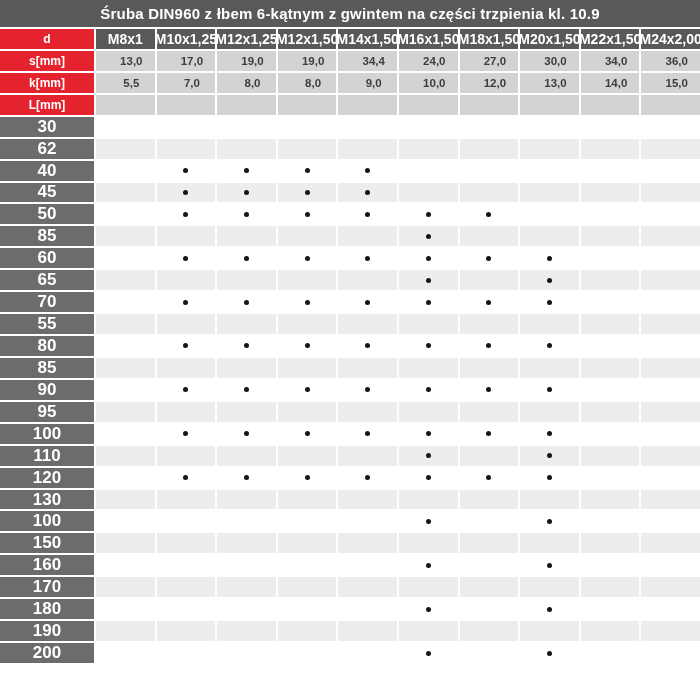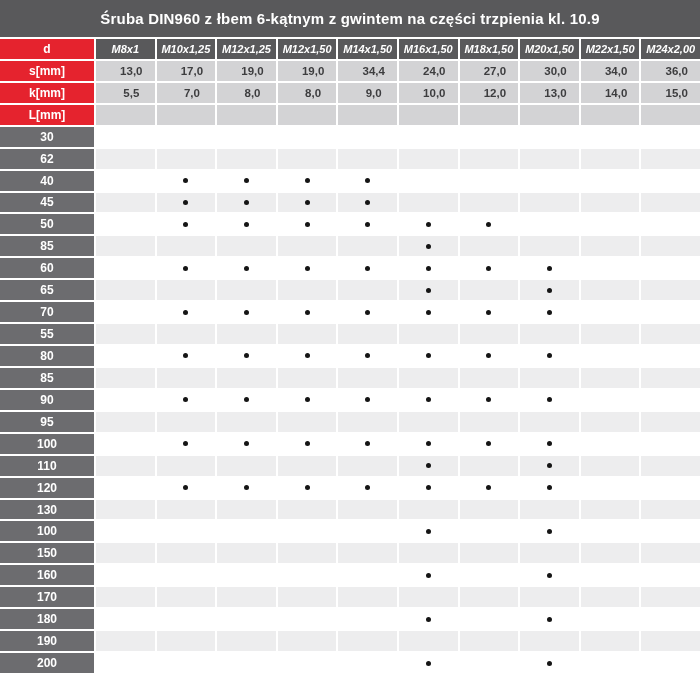--- a/index.html
+++ b/index.html
@@ -3,39 +3,39 @@
 <meta charset="utf-8">
 <style>
   html, body { margin:0; padding:0; }
   body {
     width:700px; height:680px; overflow:hidden;
     background:#ffffff;
     font-family:"Liberation Sans", sans-serif;
     -webkit-font-smoothing:antialiased;
   }
   .title-bar {
-    height:37px; background:#59595b; color:#ffffff;
+    height:27px; background:#59595b; color:#ffffff;
     display:flex; align-items:center; justify-content:center;
     font-size:15px; font-weight:bold; letter-spacing:0.2px;
   }
   .grid {
     margin-top:2px;
     display:grid;
     grid-template-columns:94px repeat(10, 1fr);
     grid-template-rows:repeat(29, 1fr);
     gap:2px;
     height:634px;
     background:#ffffff;
   }
   .cell { display:flex; align-items:center; justify-content:center; overflow:hidden; }
   .red      { background:#e5232e; color:#ffffff; font-weight:bold; font-size:12px; }
-  .colhead  { background:#59595b; color:#ffffff; font-weight:bold; font-size:11px;font-style:italic; }
+  .colhead  { background:#59595b; color:#ffffff; font-weight:bold; font-size:14px; }
   .val      { background:#d3d3d5; color:#3d3d3f; font-weight:bold; font-size:11.5px;padding-left:12px; }
   .lcell    { background:#d3d3d5; }
-  .rowlabel { background:#6c6c6f; color:#ffffff; font-weight:bold; font-size:12px; }
+  .rowlabel { background:#6c6c6f; color:#ffffff; font-weight:bold; font-size:17px; }
   .row-even { background:#ffffff; }
   .row-odd  { background:#ededee; }
   .dot { width:5px; height:5px; border-radius:50%; background:#151515; }
 </style>
 </head>
 <body>
 
 <div class="title-bar">
   <span>Śruba DIN960 z łbem 6-kątnym z gwintem na części trzpienia kl. 10.9</span>
 </div>

